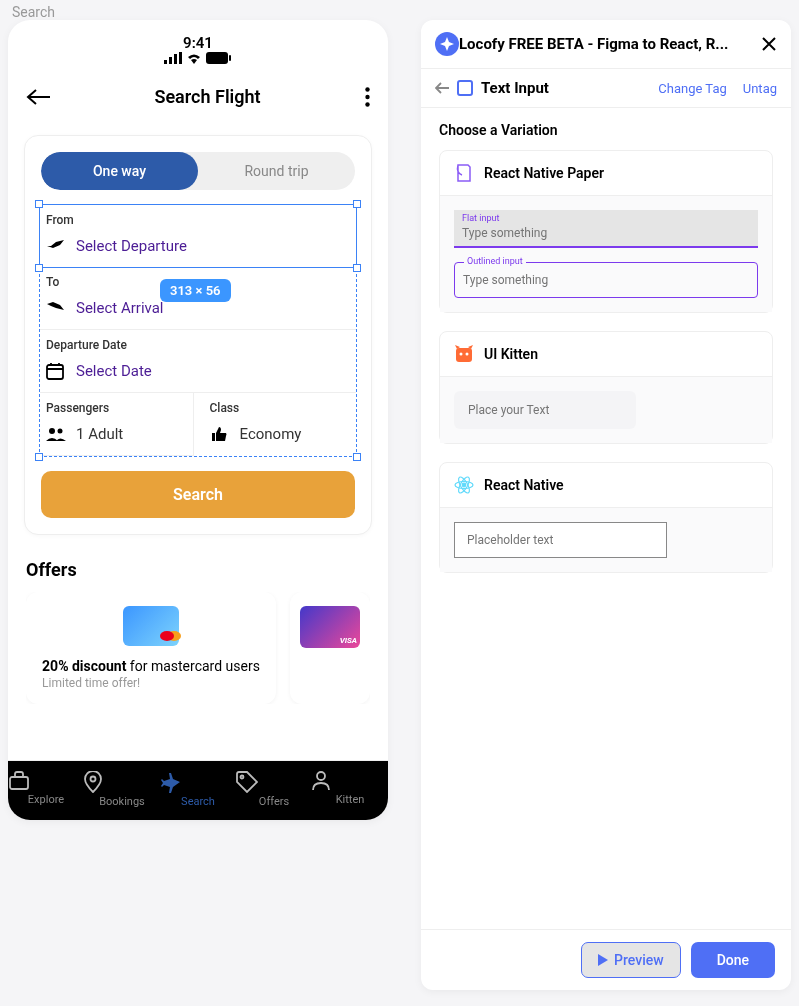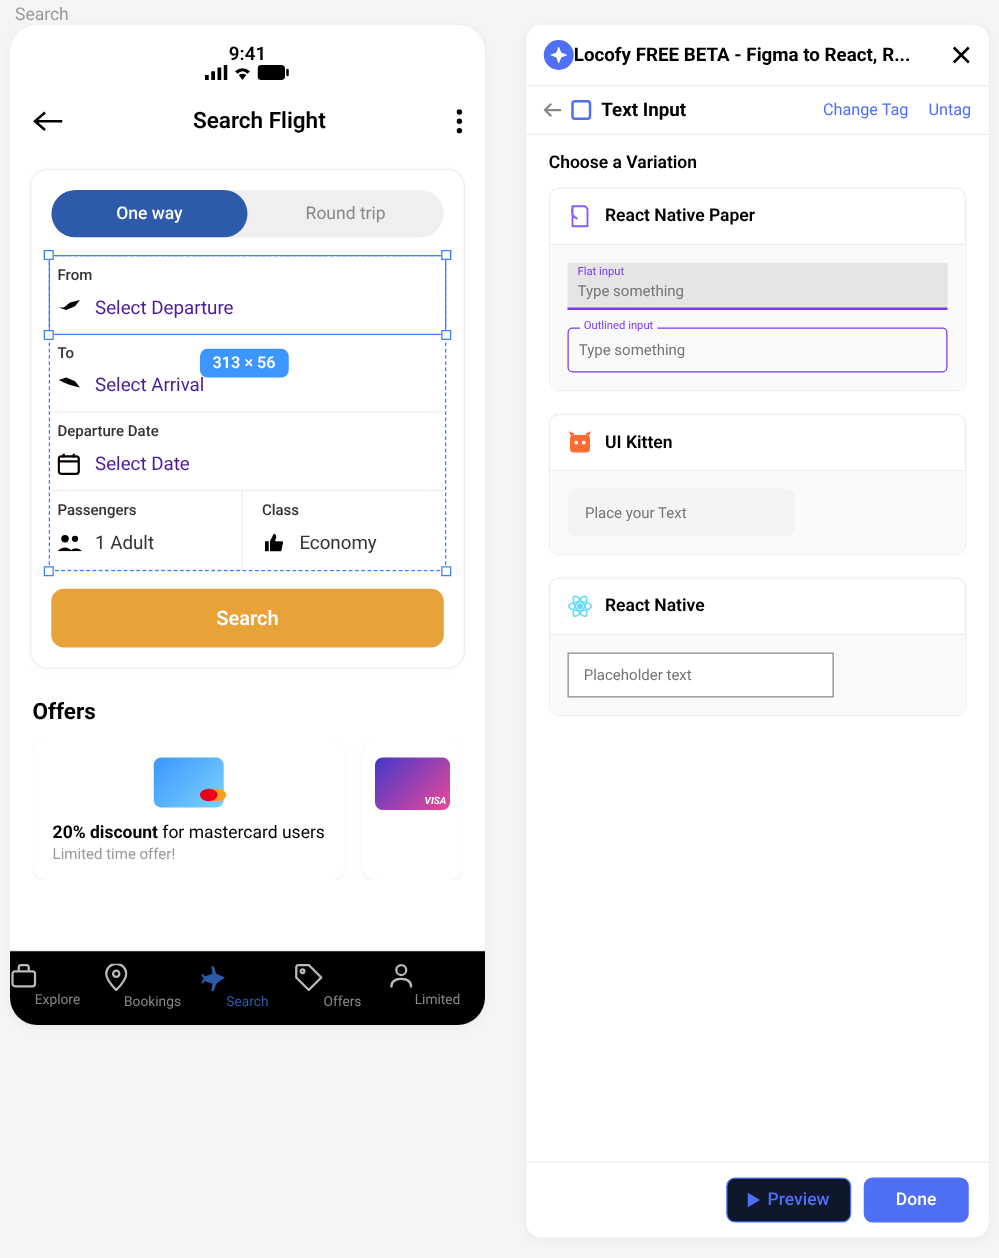--- a/index.html
+++ b/index.html
@@ -83,21 +83,21 @@
 .flat-input-label { position: absolute; top: 3px; left: 8px; font-size: 9px; color: #7c3aed; }
 .flat-input { width: 100%; border: none; border-bottom: 2px solid #7c3aed; background: #e5e5e5; padding: 16px 8px 6px; font-size: 12px; }
 .outlined-wrap { position: relative; }
 .outlined-label { position: absolute; top: -6px; left: 10px; background: #fafafb; font-size: 9px; color: #7c3aed; padding: 0 3px; }
 .outlined-input { width: 100%; border: 1.5px solid #7c3aed; background: transparent; padding: 10px 8px; font-size: 12px; border-radius: 4px; }
 
 .kitten-input { background: #f4f4f6; border: none; padding: 12px 14px; font-size: 12px; border-radius: 6px; width: 60%; color: #000000; }
 .rn-input { border: 1px solid #888; padding: 10px 12px; font-size: 12px; width: 70%; color: #888; }
 
 .panel-foot { display: flex; justify-content: flex-end; gap: 10px; padding: 12px 16px; border-top: 1px solid #eee; }
-.btn-preview { border: 1.5px solid #4f6ff5; color: #4f6ff5; background: #0f172a; padding: 9px 16px; border-radius: 7px; font-size: 14px; font-weight: 500; cursor: pointer; display: flex; align-items: center; gap: 6px; }
+.btn-preview { border: 1.5px solid #4f6ff5; color: #4f6ff5; background: #e5e5e5; padding: 9px 16px; border-radius: 7px; font-size: 14px; font-weight: 500; cursor: pointer; display: flex; align-items: center; gap: 6px; }
 .btn-done { background: #4f6ff5; color: #fff; border: none; padding: 9px 26px; border-radius: 7px; font-size: 14px; font-weight: 500; cursor: pointer; text-align: center; }
 
 svg { display: block; }
 </style>
 </head>
 <body>
 
 <div class="search-bar">Search</div>
 
 <div class="phone">
@@ -282,21 +282,21 @@
       </div>
       <div class="nav-label">Offers</div>
     </div>
     <div class="nav-item">
       <div class="nav-icon">
         <svg width="18" height="20" viewBox="0 0 18 20" fill="none" stroke="#bbb" stroke-width="1.8">
             <circle cx="9" cy="5" r="4"></circle>
             <path d="M1 19 Q1 12 9 12 Q17 12 17 19"></path>
           </svg>
       </div>
-      <div class="nav-label">Limited</div>
+      <div class="nav-label">Kitten</div>
     </div>
   </div>
 </div>
 
 <div class="panel">
   <div class="panel-head">
     <div class="locofy-icon">
       <svg width="14" height="14" viewBox="0 0 14 14" fill="#fff">
           <path d="M7 0 L9 5 L14 7 L9 9 L7 14 L5 9 L0 7 L5 5 Z"></path>
         </svg>

